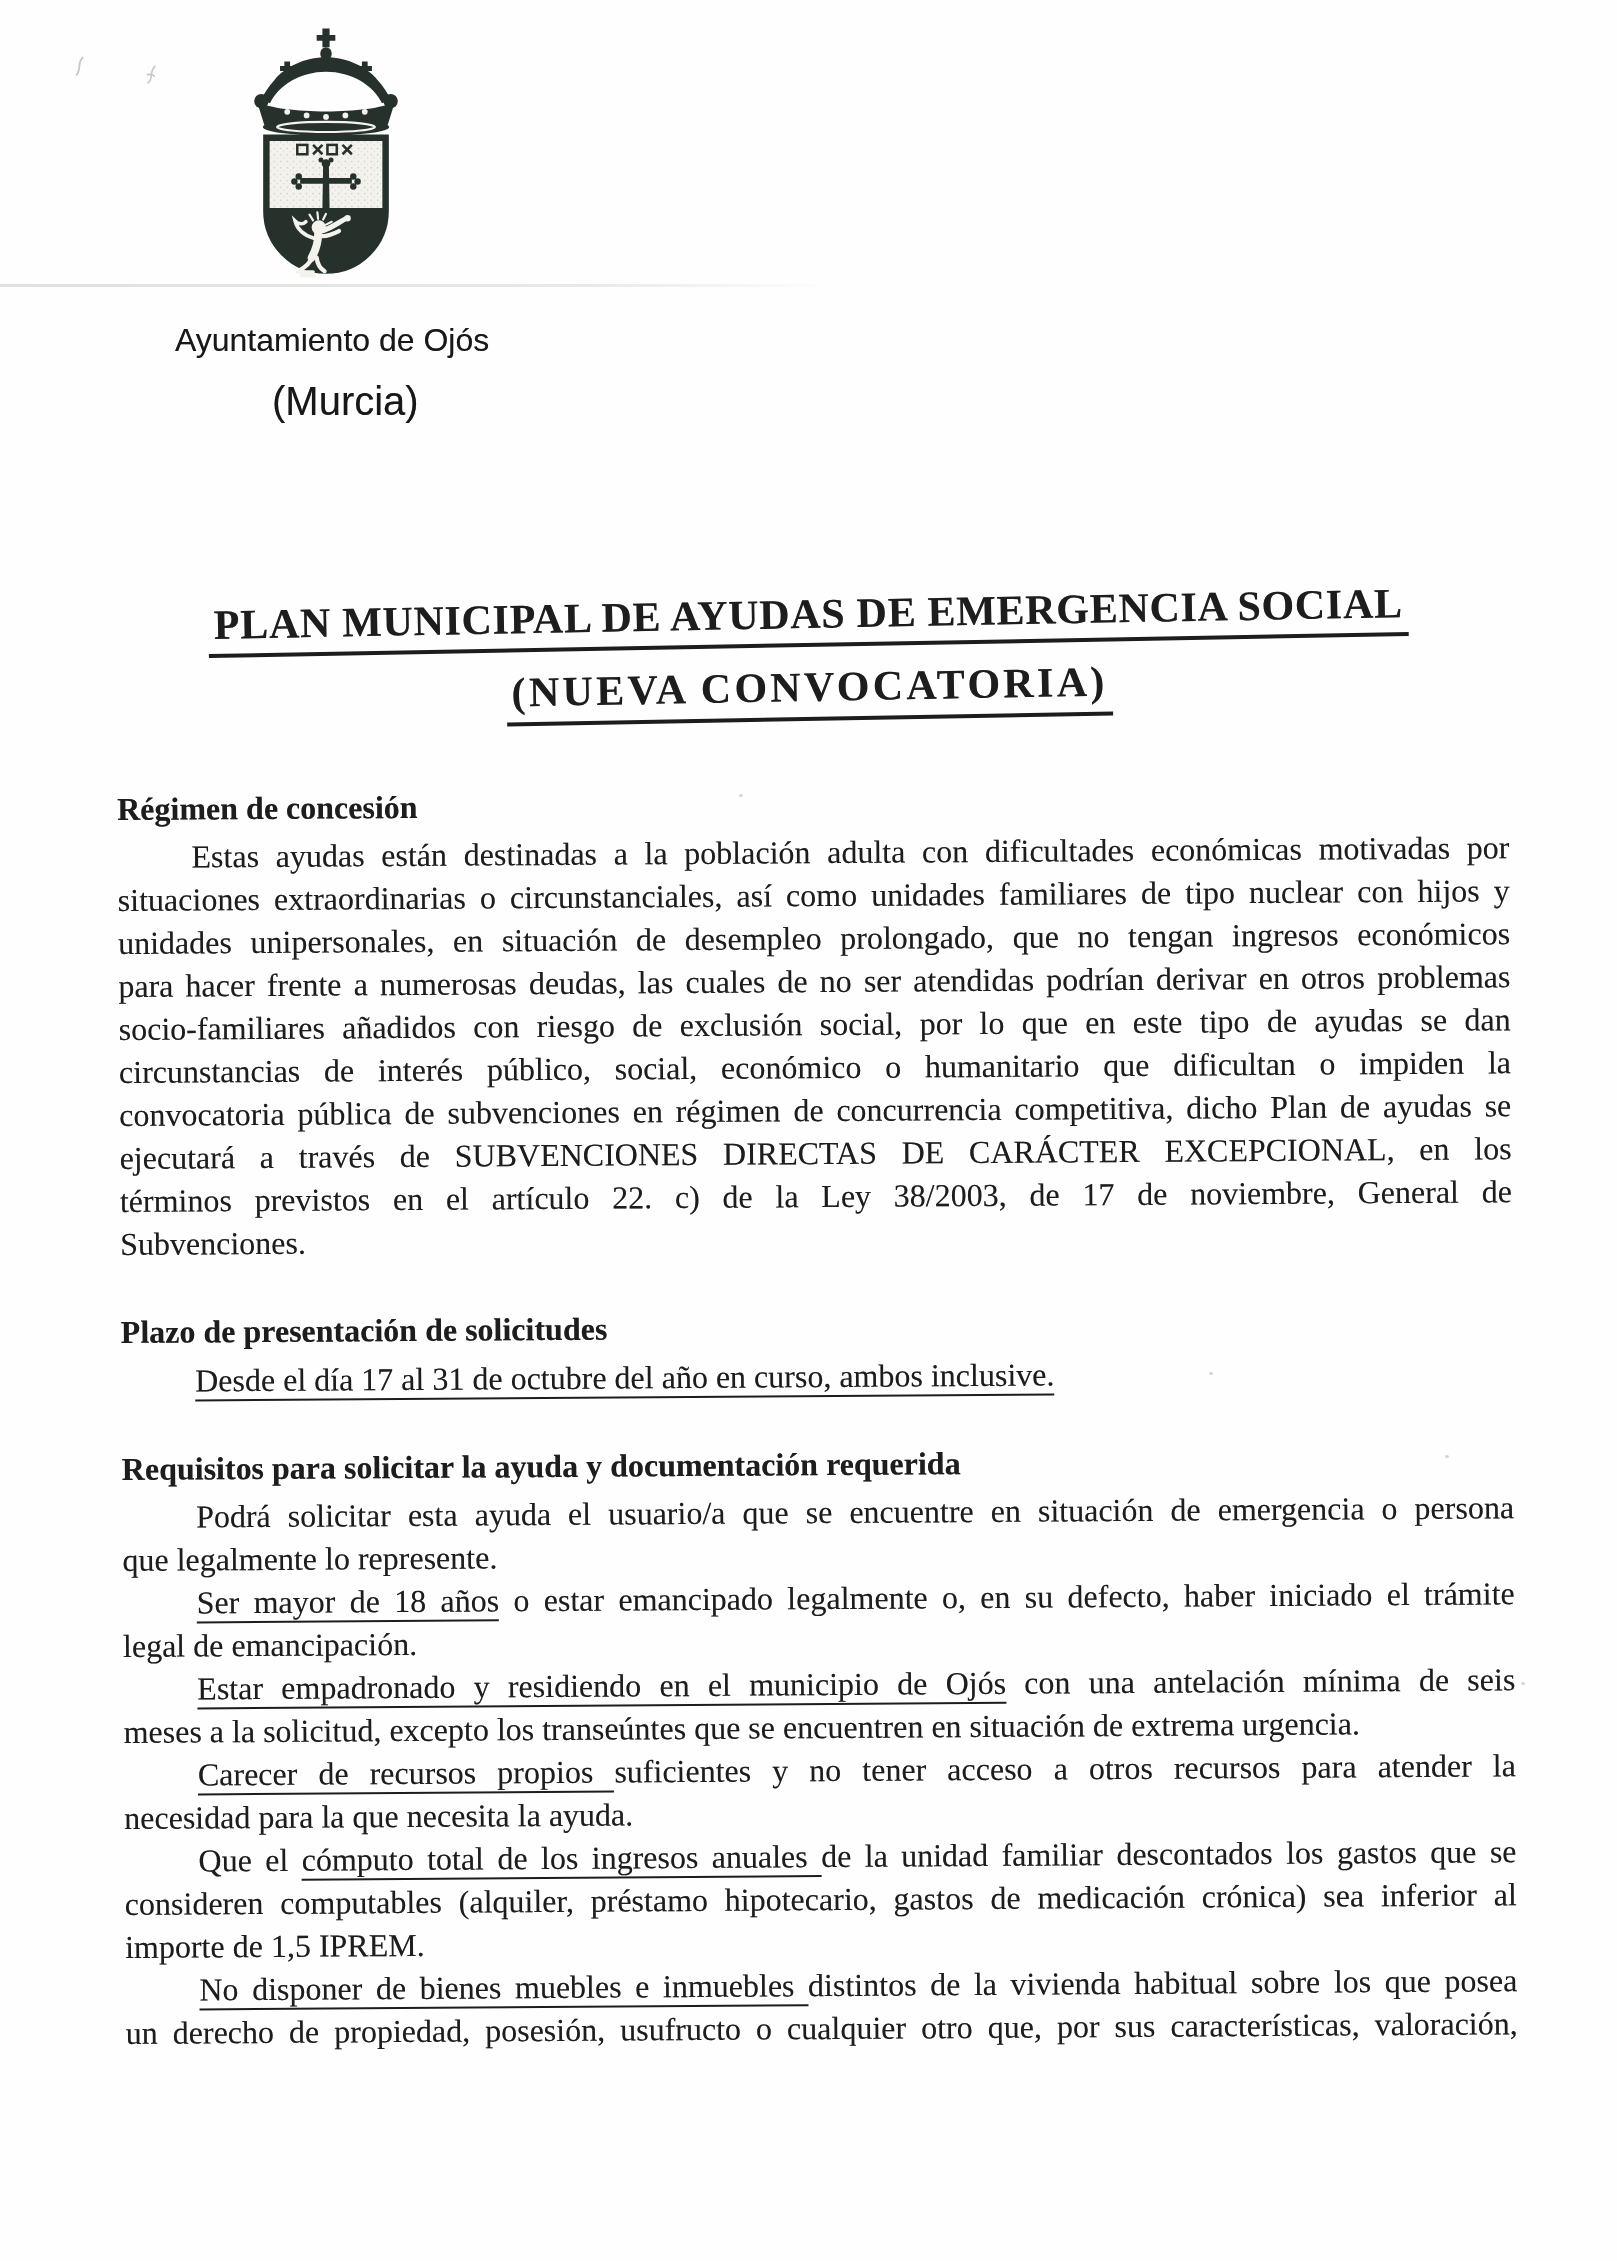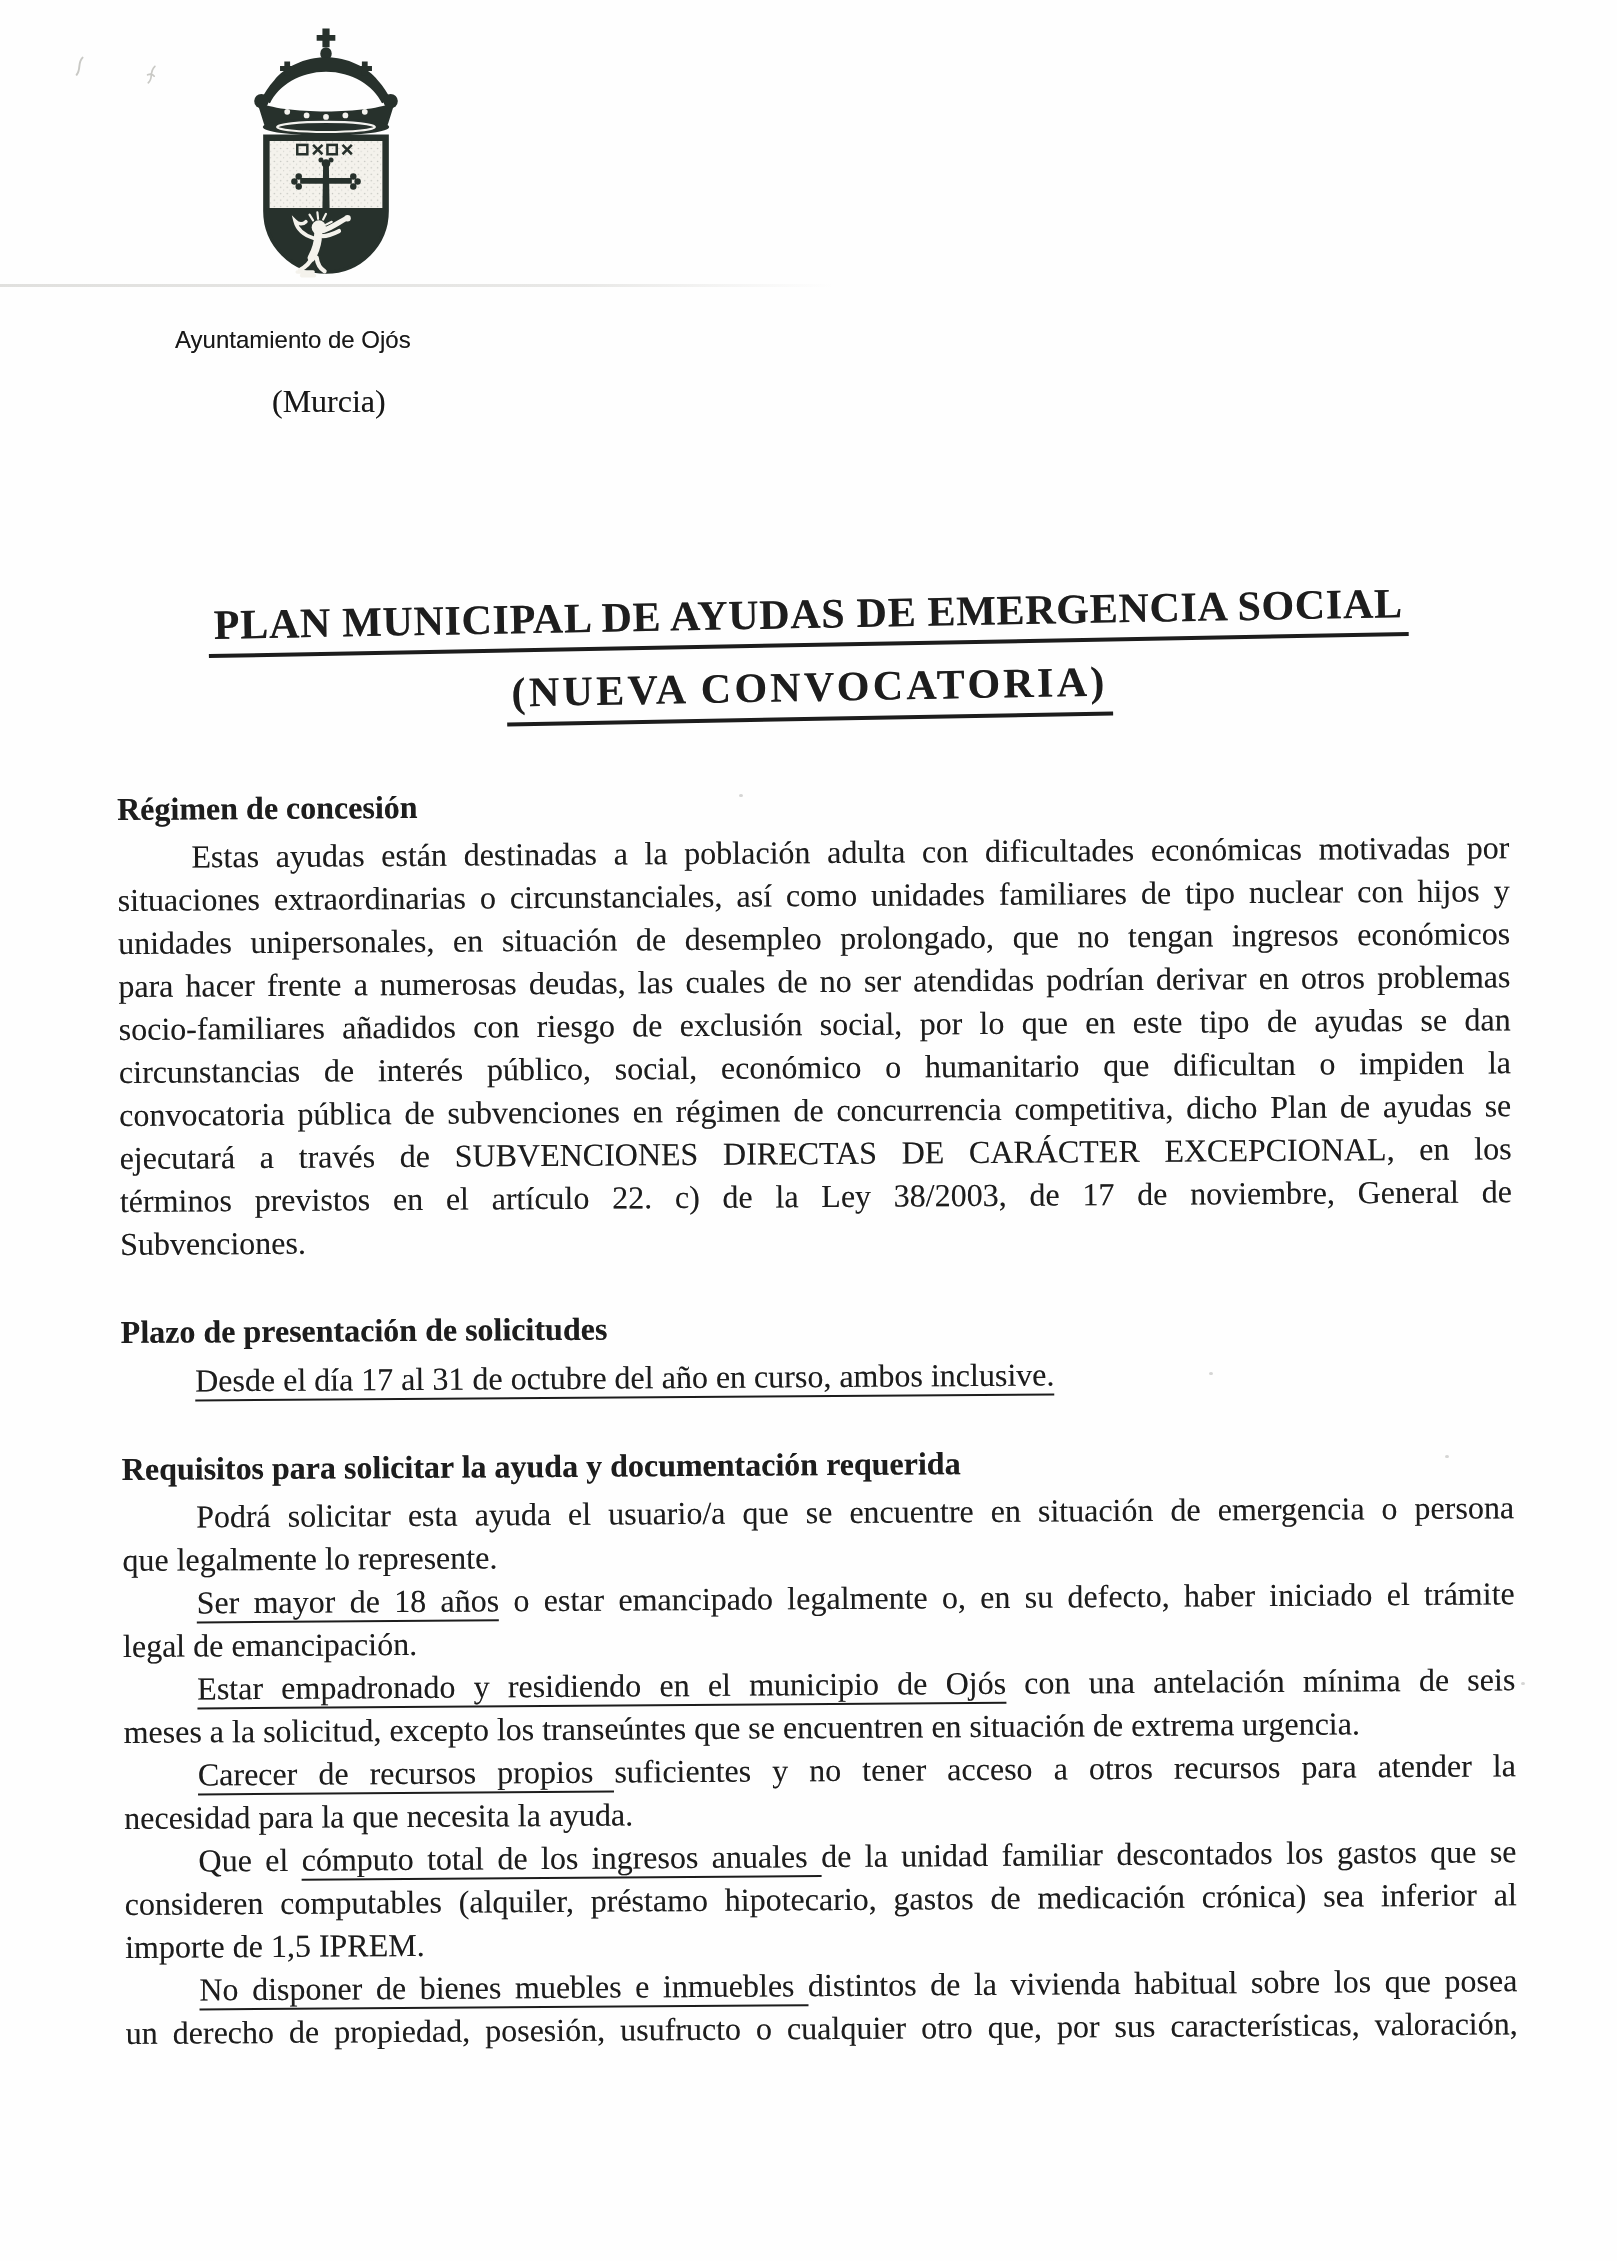--- a/index.html
+++ b/index.html
@@ -24,26 +24,26 @@
     background:linear-gradient(90deg, rgba(120,118,108,.22), rgba(120,118,108,.16) 70%, rgba(120,118,108,0));
   }
   .squiggle{position:absolute;opacity:.45;}
   .speck{position:absolute;width:4px;height:3.3px;border-radius:50%;background:rgba(70,70,62,.22);}
 
   
   .crest{position:absolute;left:247px;top:24px;width:158px;height:277px;}
   .orgname{
     position:absolute;left:175px;top:322px;
     font-family:"Liberation Sans", sans-serif;
-    font-size:24px;line-height:36px;color:#181818;
+    font-size:32px;line-height:36px;color:#181818;
   }
   .region{
     position:absolute;left:272px;top:383px;
-    font-family:Liberation Serif, serif;
-    font-size:32px;line-height:36px;color:#181818;
+    font-family:Liberation Sans, sans-serif;
+    font-size:40px;line-height:36px;color:#181818;
   }
 
   
   .titleblock{
     position:absolute;left:0;width:100%;top:591px;
     text-align:center;
     transform:rotate(-1.05deg);
   }
   .tline{
     display:inline-block;

